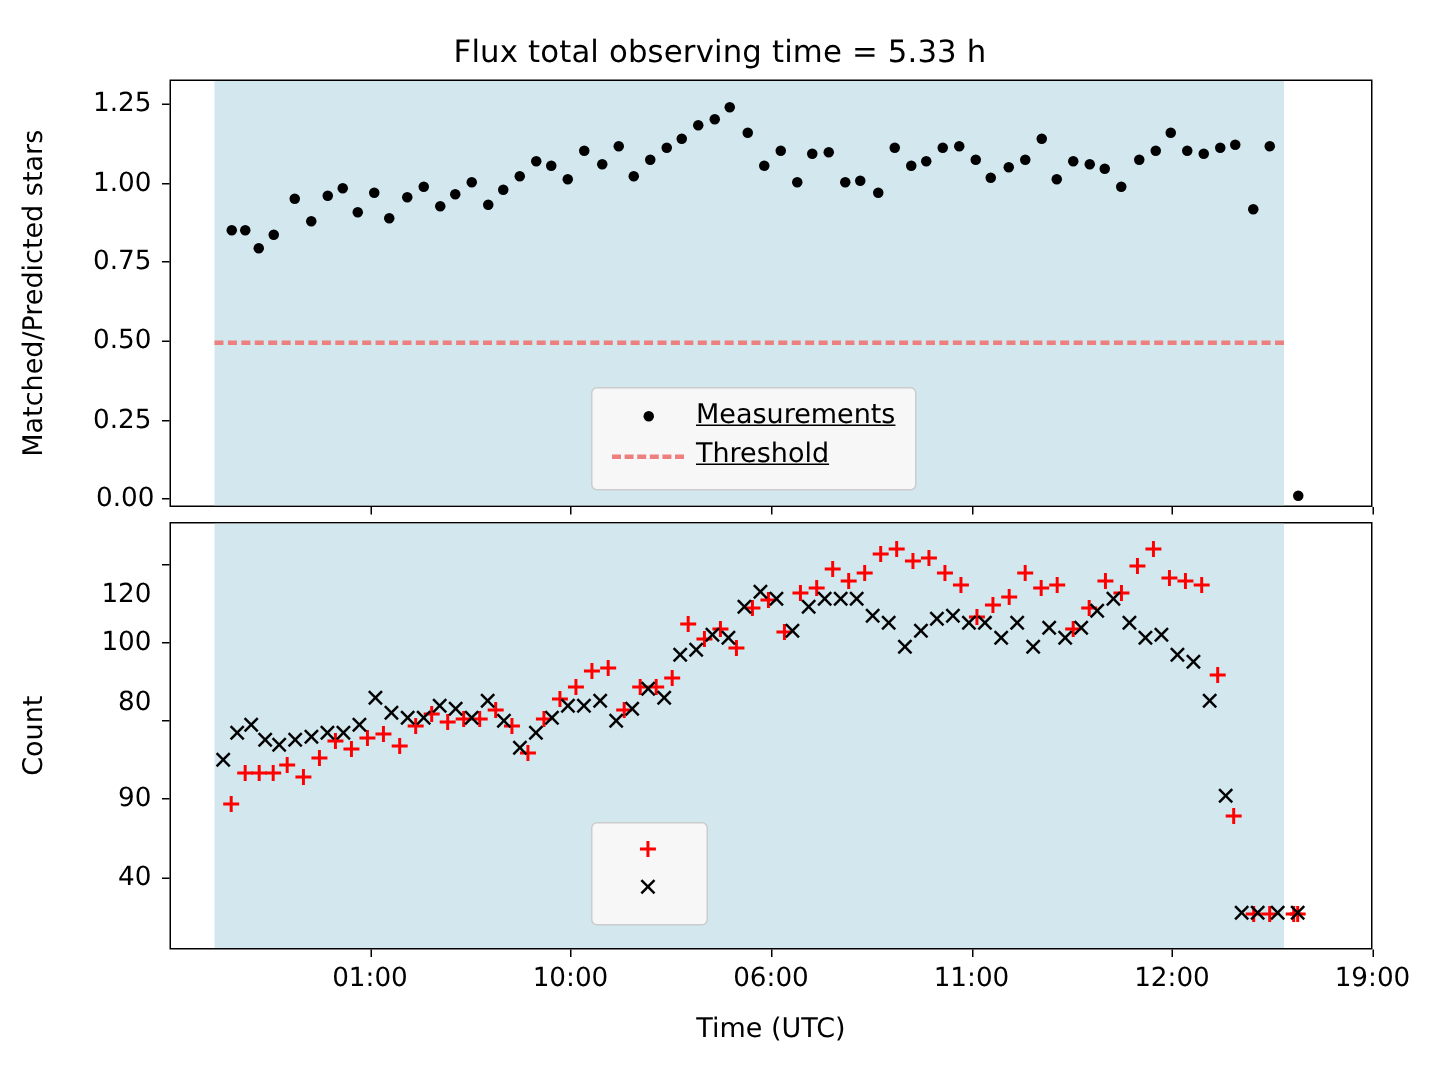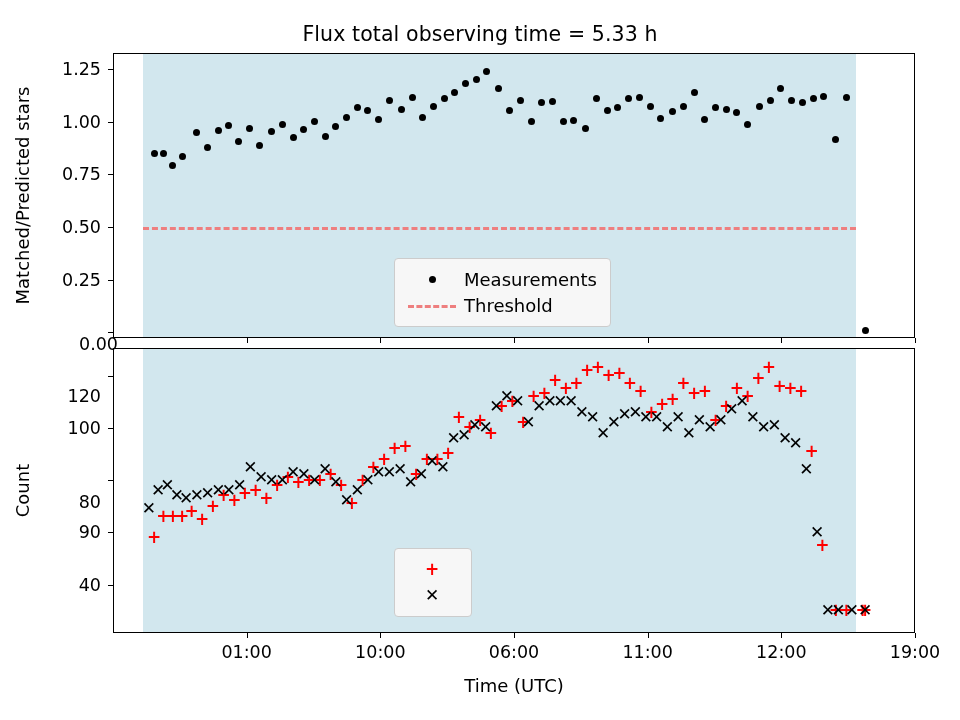--- a/index.html
+++ b/index.html
@@ -148,22 +148,23 @@
   .legend {
     position: absolute;
     box-sizing: border-box;
     background: #f7f7f7;
     border: 1px solid #cccccc;
     border-radius: 4px;
     padding: 7px 13px 8px 11px;
   }
   .legend-row {
     display: flex;
-    align-items: center;
+    align-items: flex-start;
     height: 26px;
+    text-decoration: underline;
   }
   .legend-key {
     width: 52px;
     flex: 0 0 52px;
     text-align: center;
     position: relative;
     height: 22px;
   }
   .legend-label {
     font-size: 18px;
@@ -446,21 +447,21 @@
       <span class="legend-key">
         <span class="key-glyph marker-ex">✕</span>
       </span>
     </div>
   </div>
 
   <div id="xlabel">Time (UTC)</div>
 
   <div id="ticks-layer">
       <div class="tick-y" style="left: 108px; top: 332.291px;"></div>
-      <div class="ticklabel-y" style="left: 22px; width: 96px; top: 332.291px; margin-top: 12px;">0.00</div>
+      <div class="ticklabel-y" style="left: 7px; width: 96px; top: 332.291px;">0.00</div>
       <div class="tick-y" style="left: 108px; top: 279.679px;"></div>
       <div class="ticklabel-y" style="left: 5px; width: 96px; top: 279.679px;">0.25</div>
       <div class="tick-y" style="left: 108px; top: 227.067px;"></div>
       <div class="ticklabel-y" style="left: 5px; width: 96px; top: 227.067px;">0.50</div>
       <div class="tick-y" style="left: 108px; top: 174.455px;"></div>
       <div class="ticklabel-y" style="left: 5px; width: 96px; top: 174.455px;">0.75</div>
       <div class="tick-y" style="left: 108px; top: 121.843px;"></div>
       <div class="ticklabel-y" style="left: 5px; width: 96px; top: 121.843px;">1.00</div>
       <div class="tick-y" style="left: 108px; top: 69.2313px;"></div>
       <div class="ticklabel-y" style="left: 5px; width: 96px; top: 69.2313px;">1.25</div>
@@ -468,21 +469,21 @@
       <div class="tick-x" style="left: 380.333px; top: 338px;"></div>
       <div class="tick-x" style="left: 514px; top: 338px;"></div>
       <div class="tick-x" style="left: 647.667px; top: 338px;"></div>
       <div class="tick-x" style="left: 781.333px; top: 338px;"></div>
       <div class="tick-x" style="left: 915px; top: 338px;"></div>
       <div class="tick-y" style="left: 108px; top: 584.5px;"></div>
       <div class="ticklabel-y" style="left: 5px; width: 96px; top: 584.5px;">40</div>
       <div class="tick-y" style="left: 108px; top: 532.278px;"></div>
       <div class="ticklabel-y" style="left: 5px; width: 96px; top: 532.278px;">90</div>
       <div class="tick-y" style="left: 108px; top: 480.056px;"></div>
-      <div class="ticklabel-y" style="left: 5px; width: 96px; top: 502px;">80</div>
+      <div class="ticklabel-y" style="left: 5px; width: 96px; top: 468px;">80</div>
       <div class="tick-y" style="left: 108px; top: 427.833px;"></div>
       <div class="ticklabel-y" style="left: 5px; width: 96px; top: 427.833px;">100</div>
       <div class="tick-y" style="left: 108px; top: 375.611px;"></div>
       <div class="ticklabel-y" style="left: 5px; width: 96px; top: 396px;">120</div>
       <div class="tick-x" style="left: 246.667px; top: 633px;"></div>
       <div class="ticklabel-x" style="left: 201.667px; width: 90px; top: 642px;">01:00</div>
       <div class="tick-x" style="left: 380.333px; top: 633px;"></div>
       <div class="ticklabel-x" style="left: 335.333px; width: 90px; top: 642px;">10:00</div>
       <div class="tick-x" style="left: 514px; top: 633px;"></div>
       <div class="ticklabel-x" style="left: 469px; width: 90px; top: 642px;">06:00</div>

